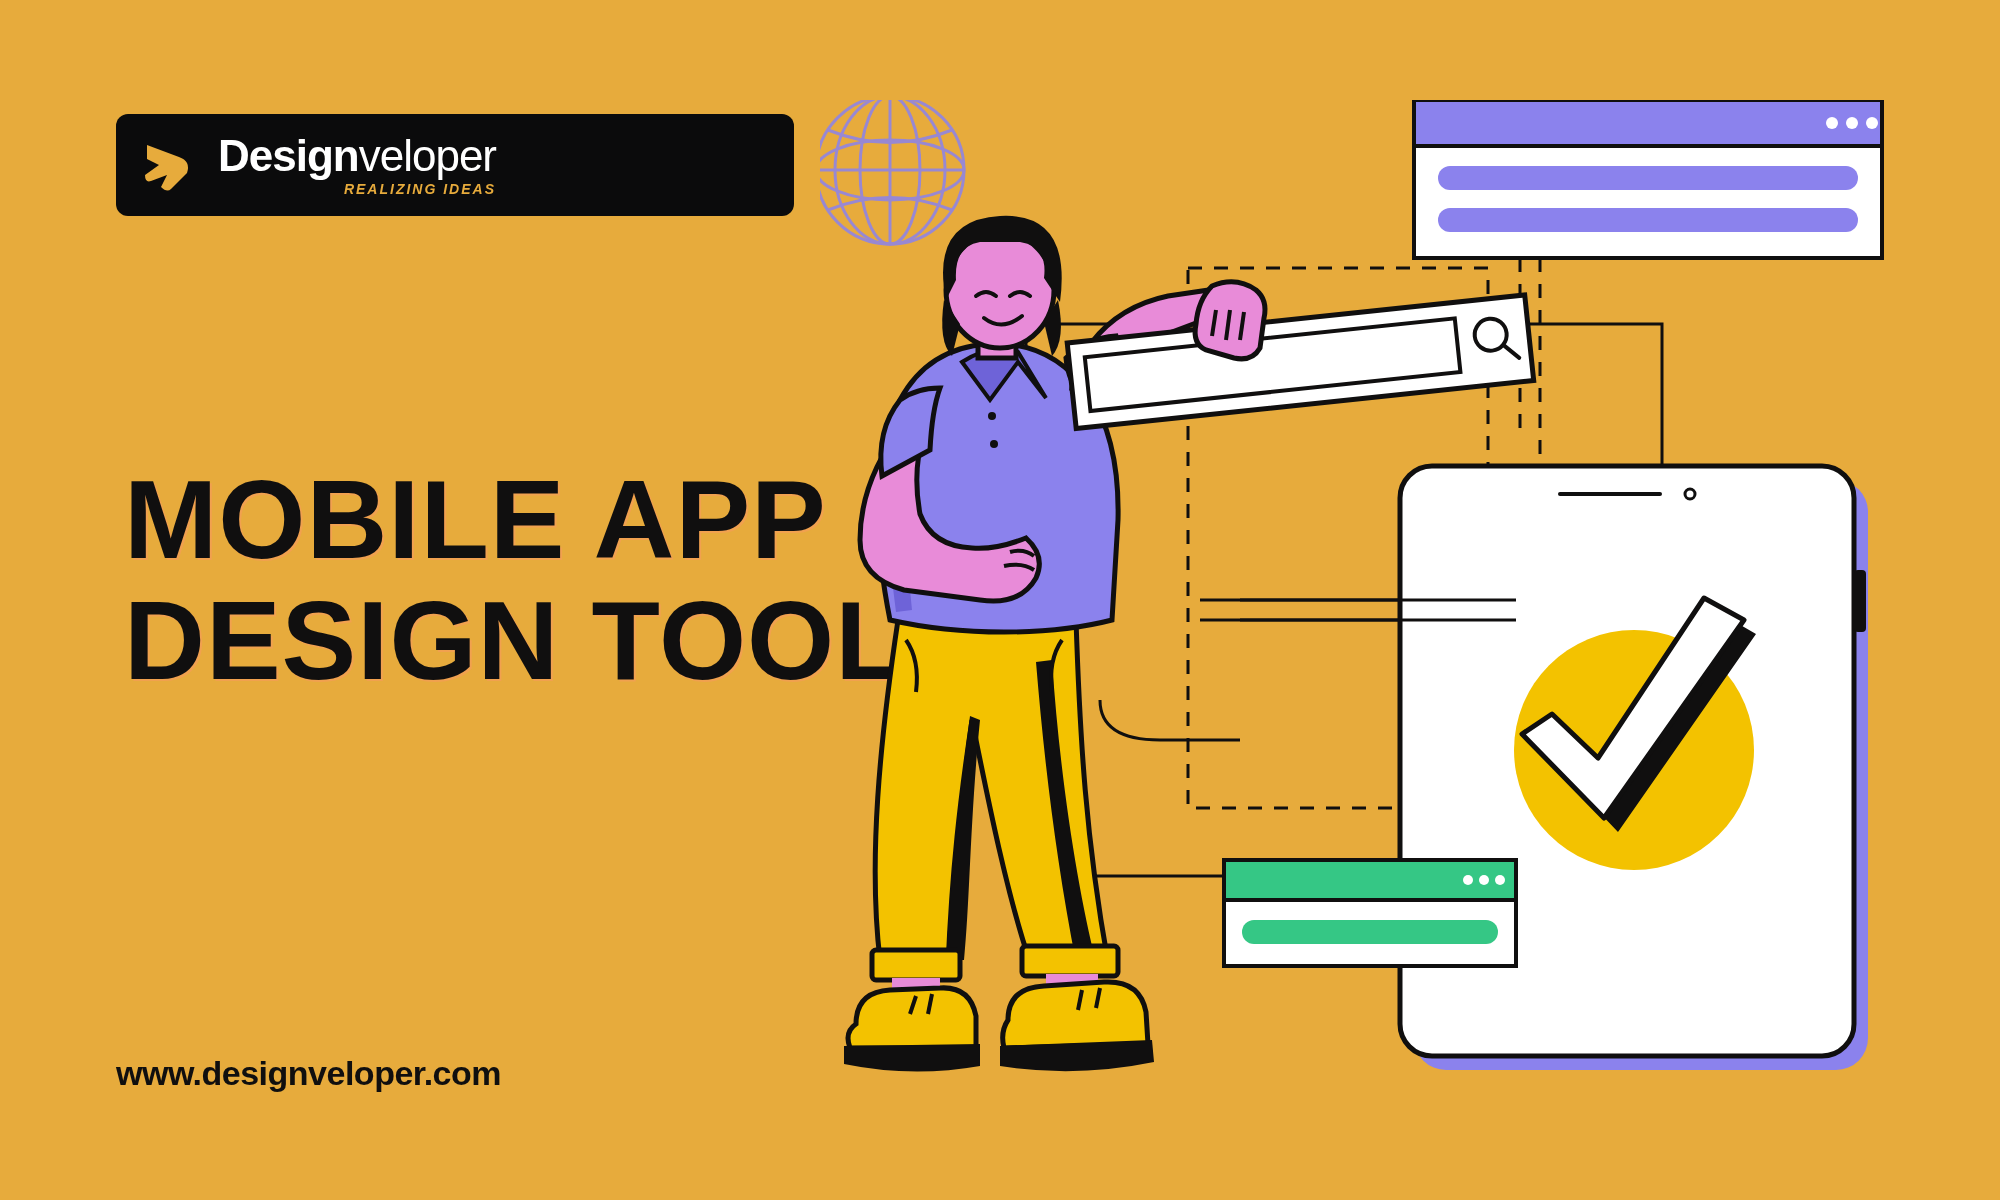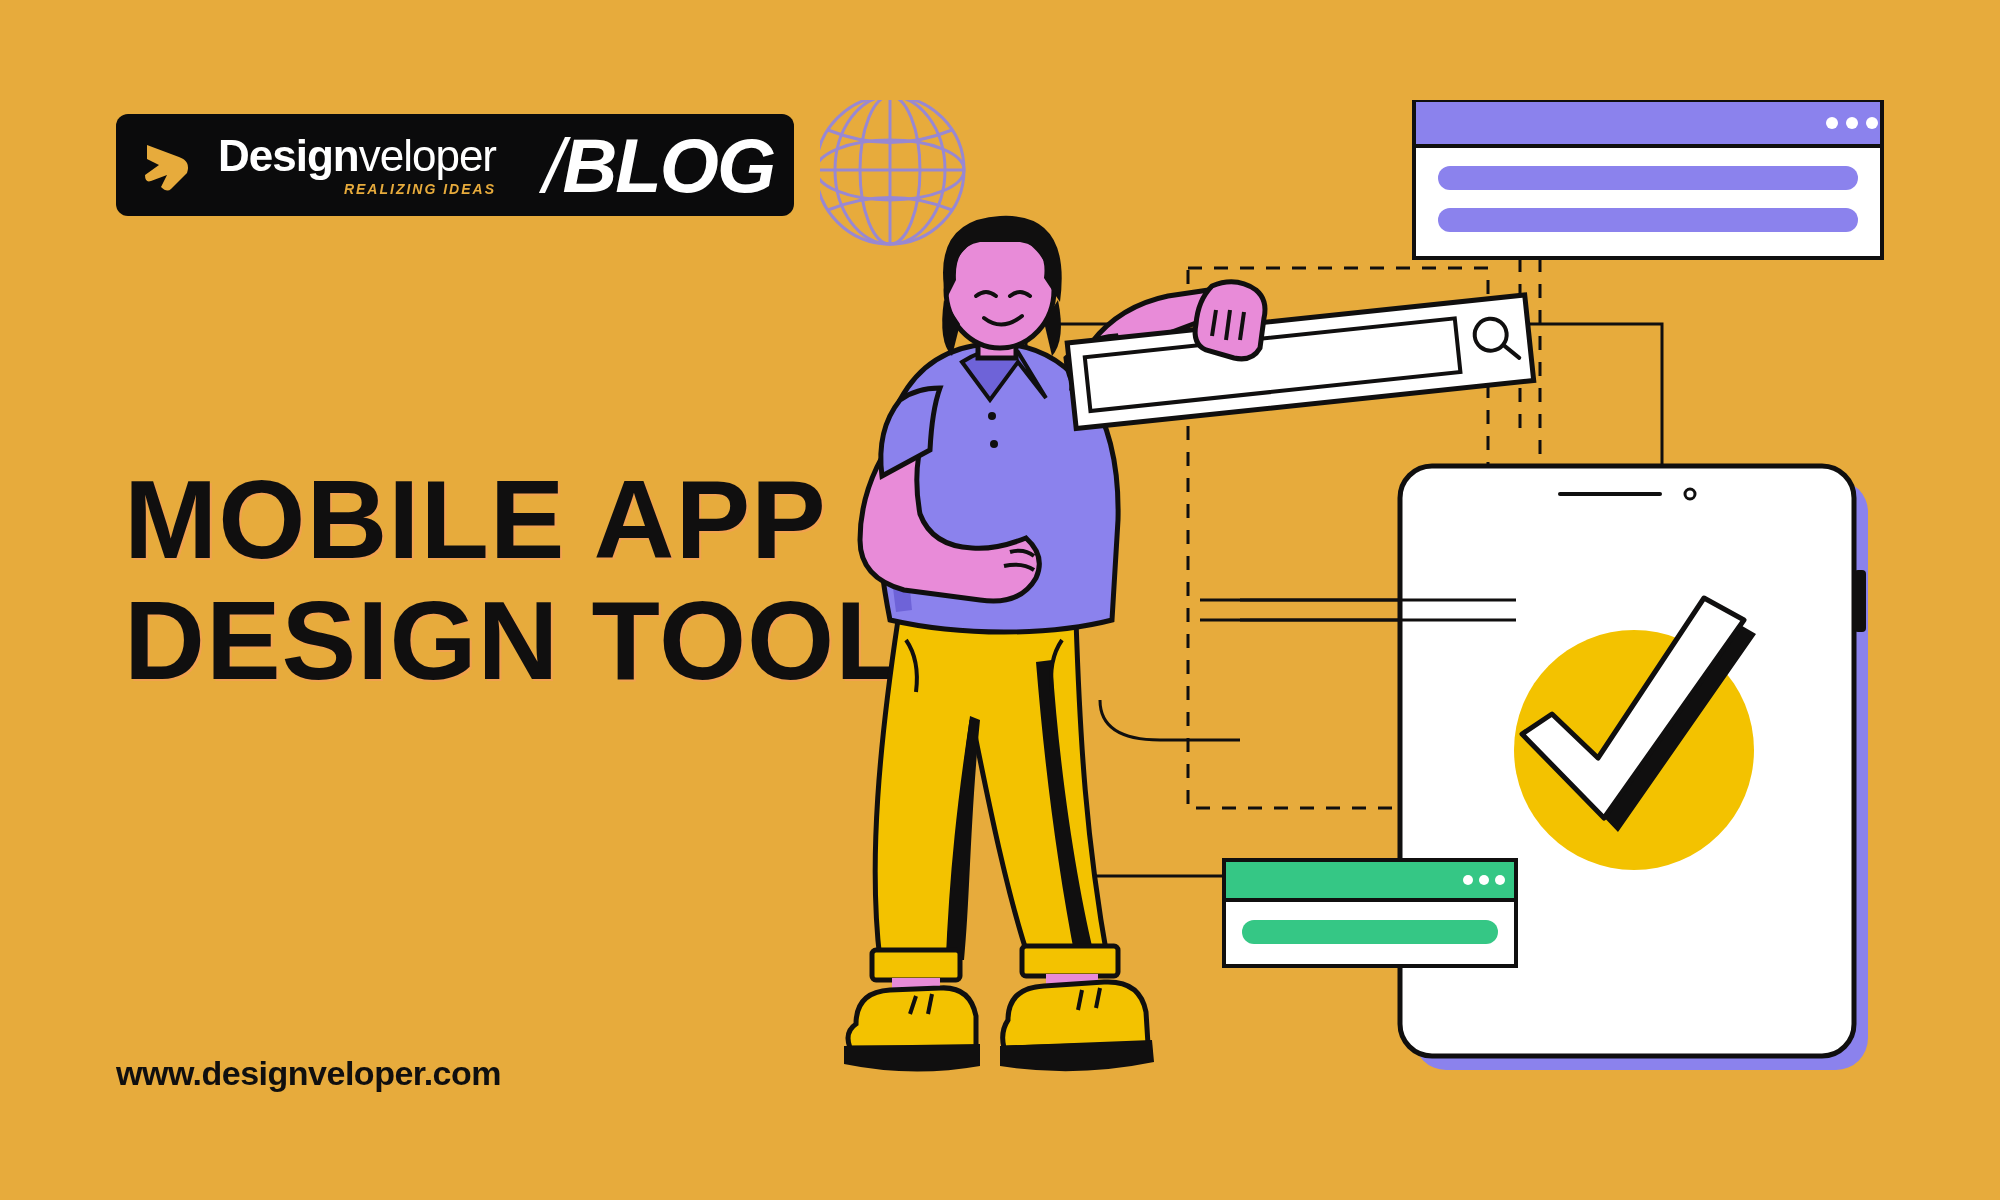--- a/index.html
+++ b/index.html
@@ -101,23 +101,20 @@
   <span class="logo-mark">
     <svg viewBox="0 0 60 60">
       <path d="M10 10 L42 22 Q54 26 50 38 L34 54 Q30 58 24 52 L30 40 L14 46 Q8 48 8 40 L22 30 L10 24 Z" fill="#e7ab3c"></path>
     </svg>
   </span>
   <span class="logo-text-wrap">
     <span class="logo-main">
       <span>Design</span><span class="thin">veloper</span>
     </span>
     <span class="logo-tag">REALIZING IDEAS</span>
-  </span>
-  <span class="logo-blog">
-    <span class="slash">/</span>BLOG
   </span>
 </div>
 
 <h1 class="headline">MOBILE APP
 DESIGN TOOLS</h1>
 
 <div class="site-url">www.designveloper.com</div>
 
 <div class="illus">
 <svg width="1080" height="1010" viewBox="0 0 1080 1010">

